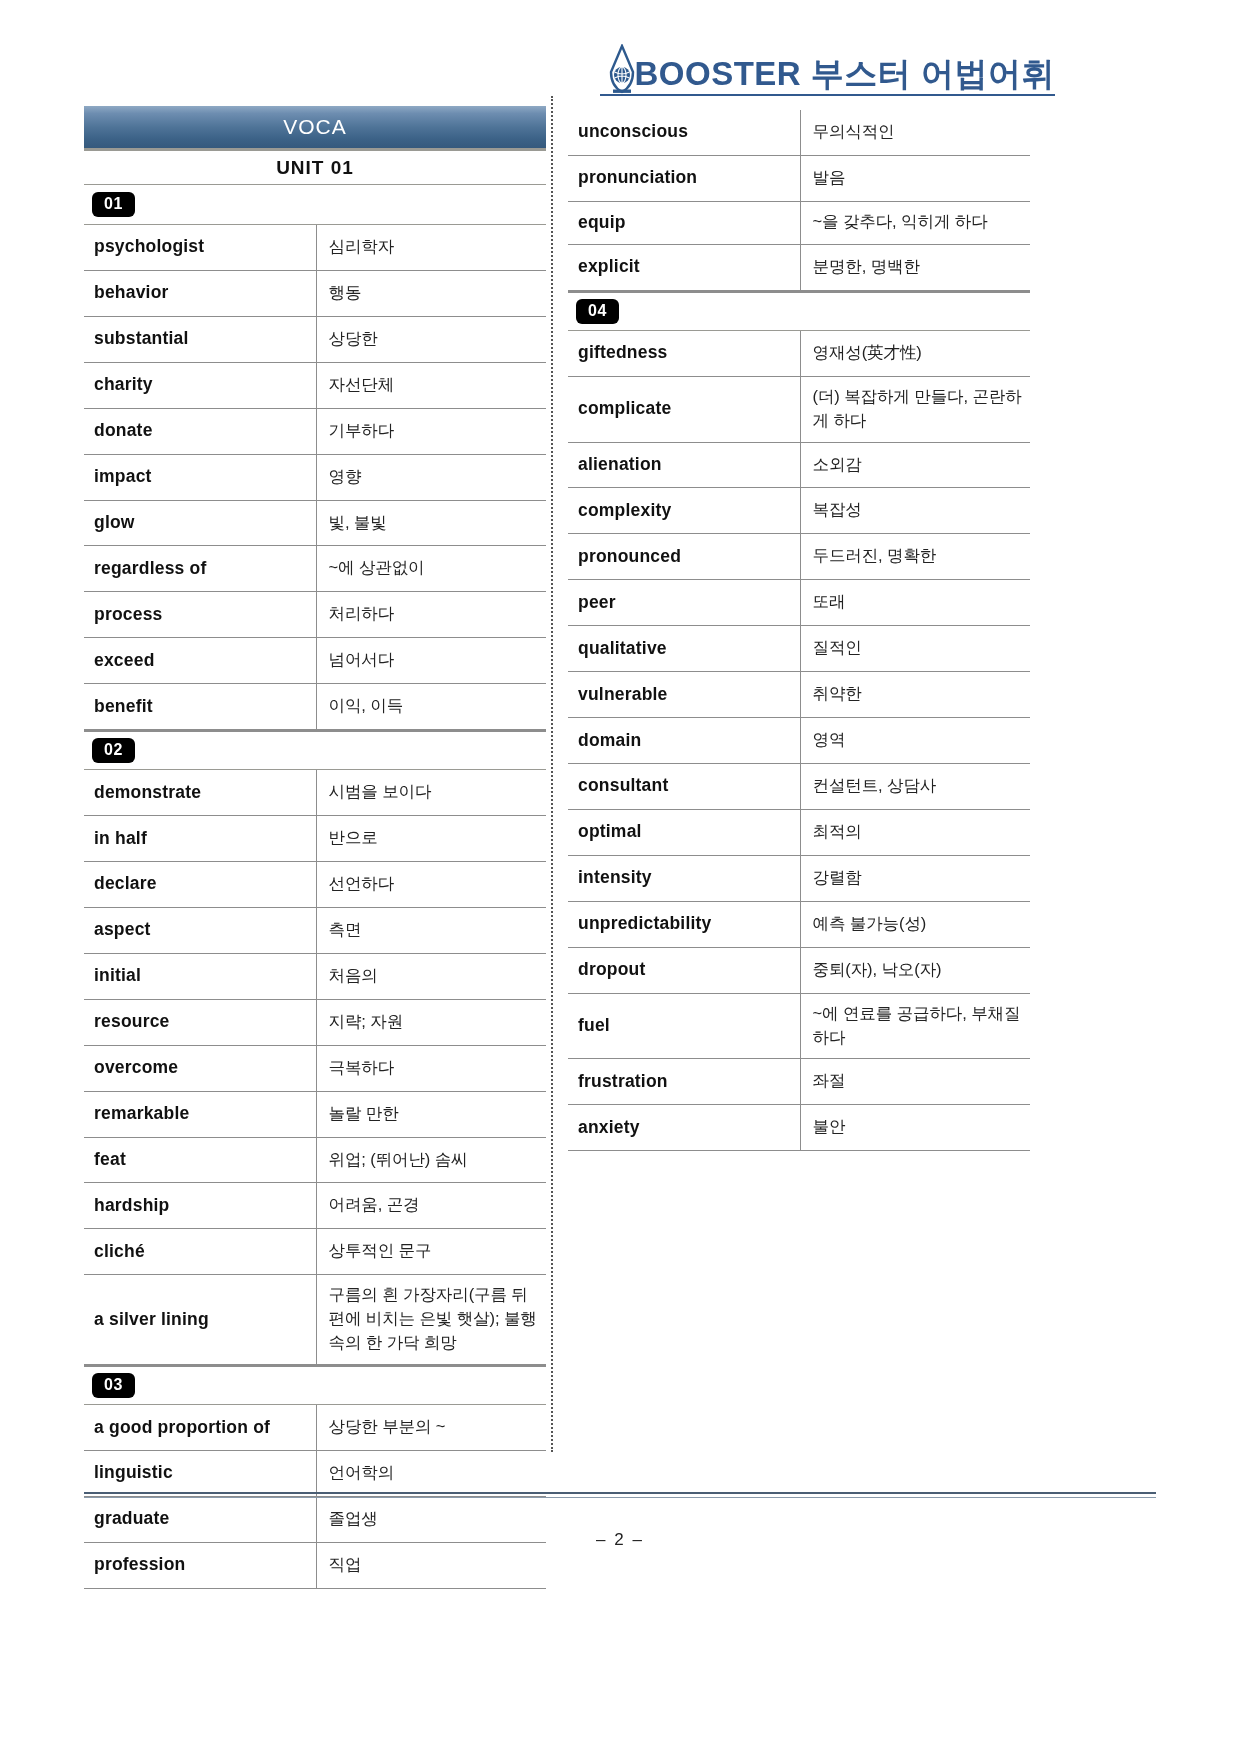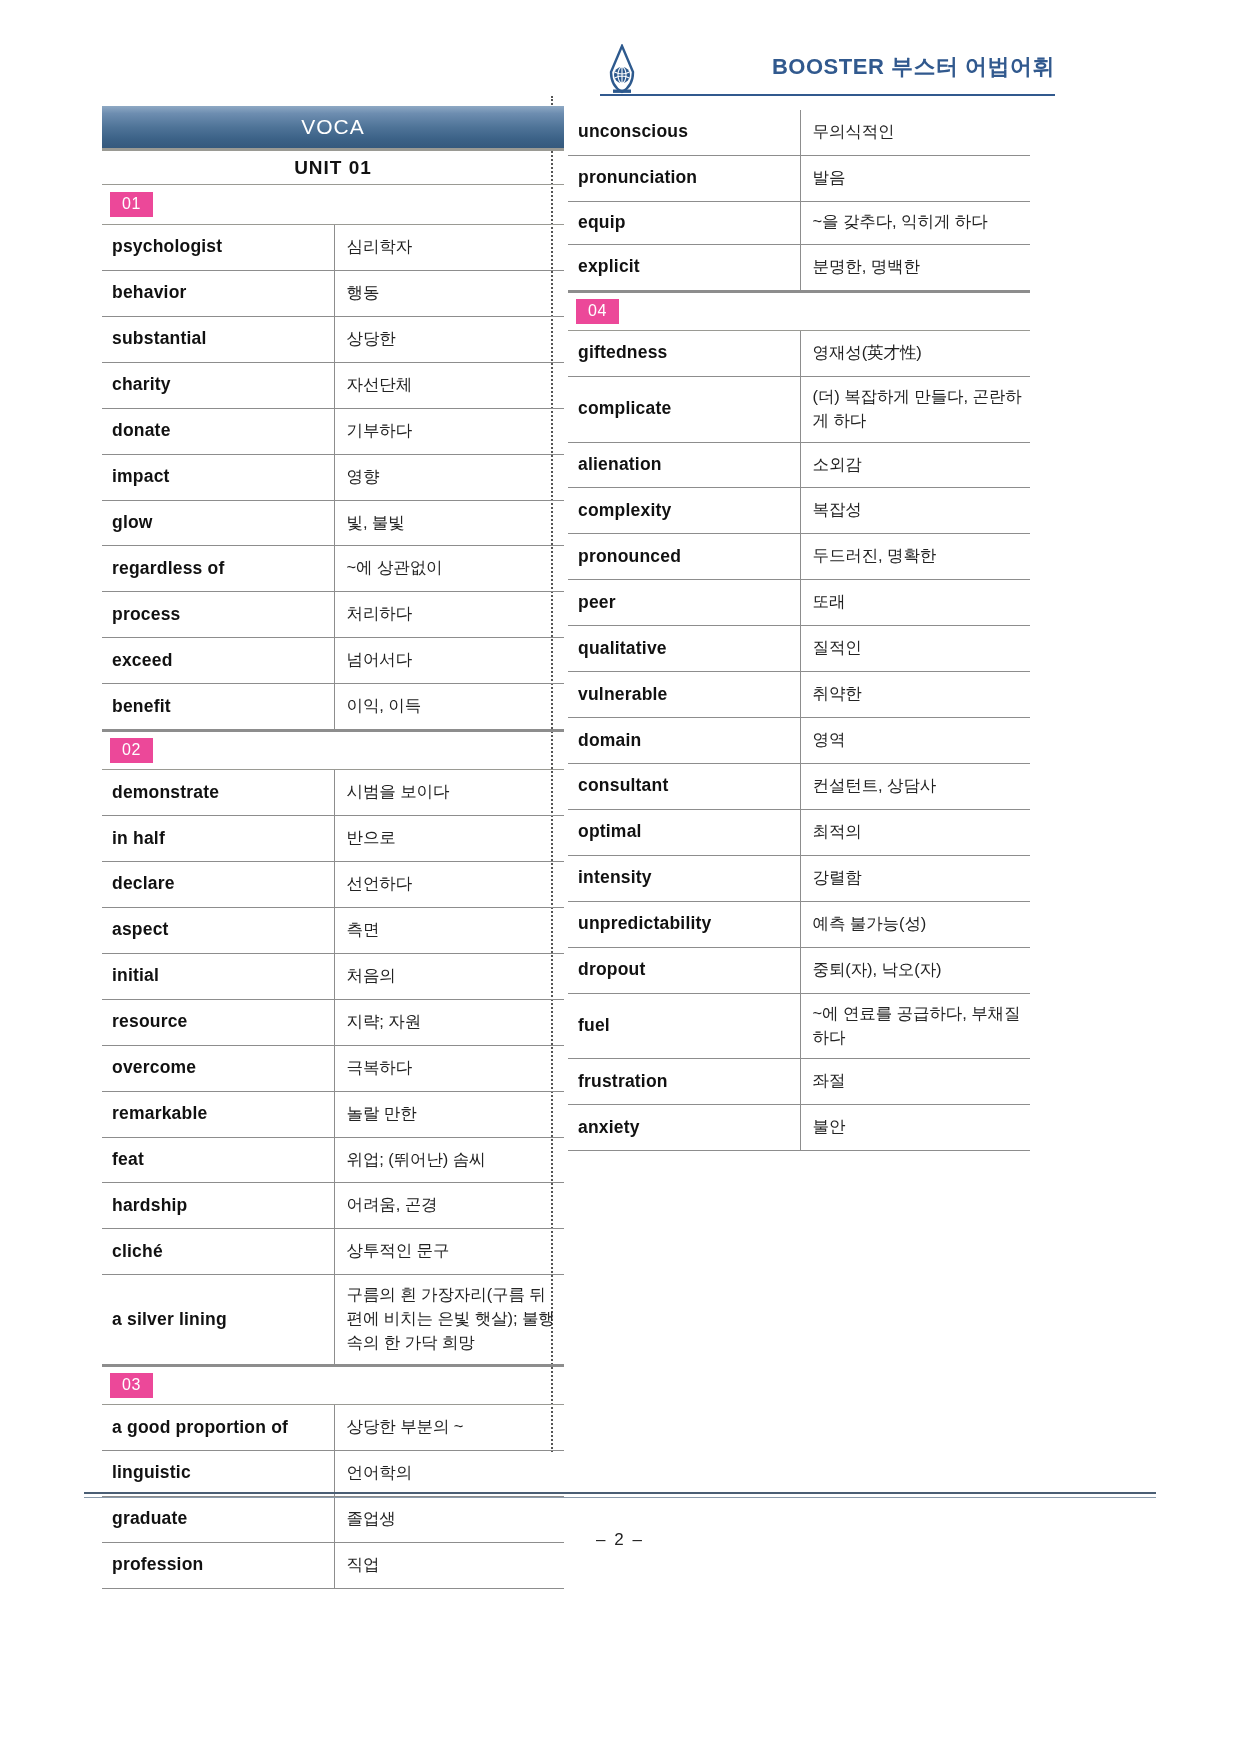--- a/index.html
+++ b/index.html
@@ -36,21 +36,21 @@
     position: absolute;
     left: 0px;
     top: 2px;
     width: 44px;
     height: 52px;
   }
   .header-title {
     position: absolute;
     right: 0px;
     top: 10px;
-    font-size: 22px;
+    font-size: 33px;
     font-weight: bold;
     color: #31598e;
     letter-spacing: 0.5px;
     white-space: nowrap;
     margin-left: 43px;
   }
   .header-rule {
     position: absolute;
     left: 0px;
     top: 52px;
@@ -58,21 +58,21 @@
     height: 0;
     border-top: 2.2px solid #31598e;
   }
 
   
   .col {
     position: absolute;
     top: 0;
     width: 462px;
   }
-  .col-left  { left: 102px; }
+  .col-left  { left: 84px; }
   .col-right { left: 568px; }
 
   .divider {
     position: absolute;
     left: 551px;
     top: 96px;
     width: 0;
     height: 1356px;
     border-left: 2px dotted #555;
   }
@@ -120,27 +120,28 @@
     display: flex;
     align-items: center;
     padding-left: 8px;
     border-bottom: 1.4px solid #9a9a94;
   }
   .badge-row.with-top-rule {
     border-top: 2.6px solid #8d8d8d;
   }
   .sec-badge {
     display: inline-block;
-    background: #ec4899;
+    background: #000000;
     color: #ffffff;
     font-size: 16px;
-    font-weight: normal;
+    font-weight: bold;
     padding: 3px 12px 4px 12px;
     letter-spacing: 0.5px;
     line-height: 1.1;
+    border-radius: 6px;
   }
 
   
   .vtable {
     width: 462px;
     border-collapse: collapse;
     table-layout: fixed;
   }
   .vtable tr { }
   .vtable td {

